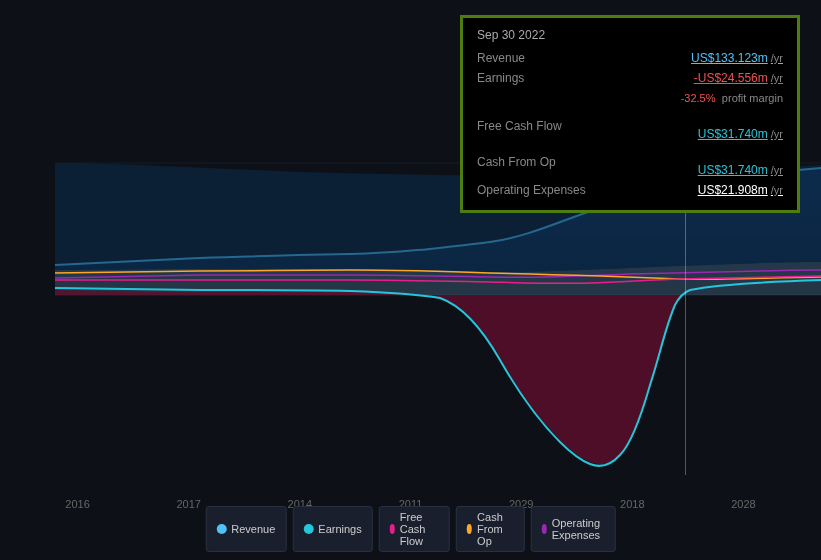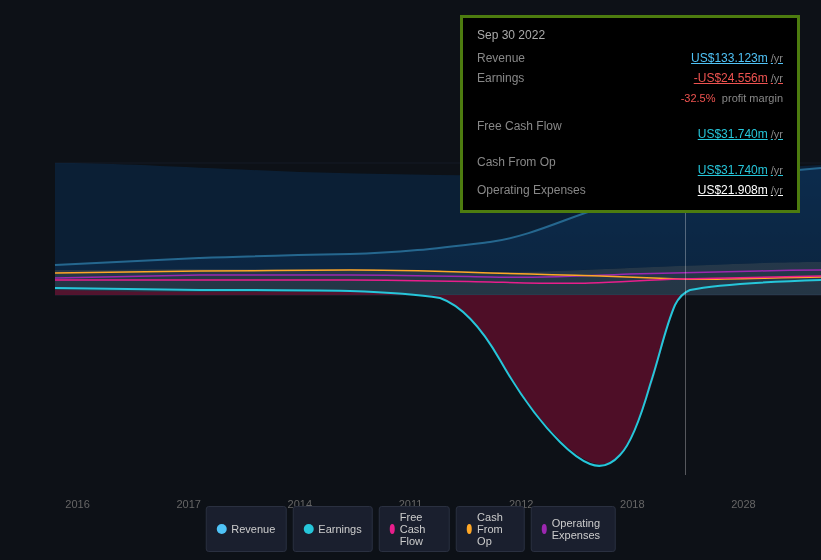--- a/index.html
+++ b/index.html
@@ -222,21 +222,21 @@
   <path d="M55,280 C100,280 150,280 200,280 C250,280 300,280 350,280 C400,280 440,281 490,282 C530,283 560,284 590,283 C620,282 650,280 680,279 C710,278 760,277 821,276" fill="none" stroke="#e91e8c" stroke-width="1.5"></path>
 
   <path d="M55,163 C100,162 200,168 300,172 C400,175 490,175 560,178 C620,180 680,175 760,168 L821,165 L821,262 C790,262 760,263 710,265 C670,266 630,268 580,270 C540,272 490,272 440,270 C400,269 350,269 300,269 C250,269 200,269 150,269 C100,270 55,270 55,270 Z" fill="#0a2a4a" opacity="0.6"></path>
 </svg>
 
 <div style="position:absolute; bottom:50px; left:0; width:821px; display:flex; justify-content:space-around; padding:0 22px;">
   <span class="x-label">2016</span>
   <span class="x-label">2017</span>
   <span class="x-label">2014</span>
   <span class="x-label">2011</span>
-  <span class="x-label">2012</span>
+  <span class="x-label">2029</span>
   <span class="x-label">2018</span>
   <span class="x-label">2028</span>
 </div>
 
 <div class="legend">
 <div class="legend-item">
       <div class="legend-dot" style="background-color: rgb(79, 195, 247);"></div>
       <span>Revenue</span>
     </div>
     <div class="legend-item">

